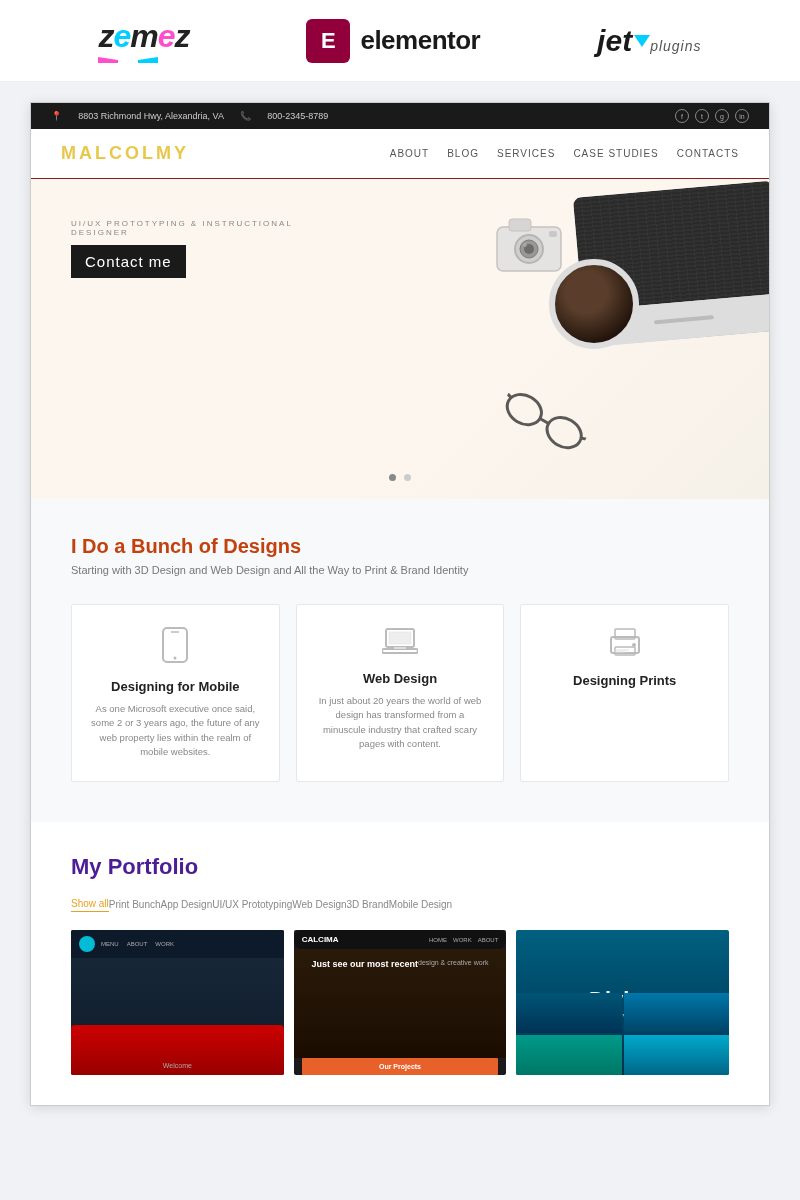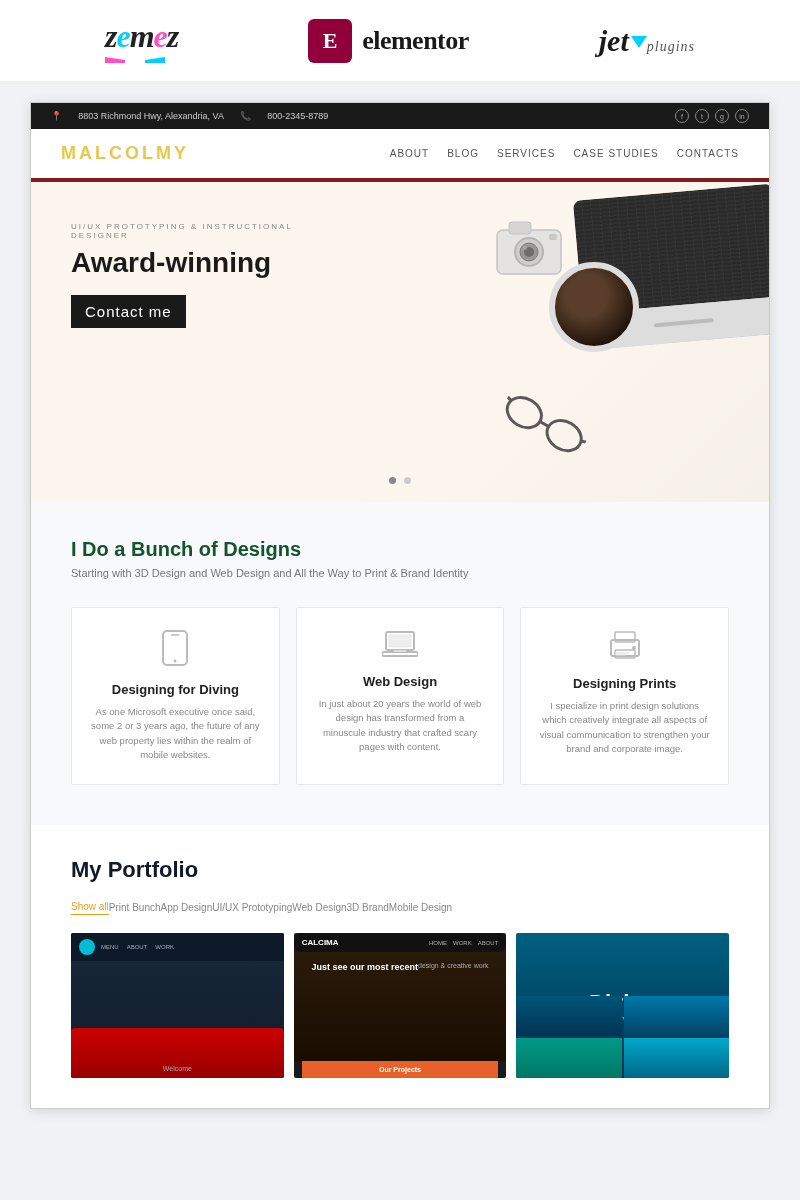--- a/index.html
+++ b/index.html
@@ -6,21 +6,20 @@
     body { font-family: Arial, sans-serif; width: 800px; background: #f0f2f5; }
 
     
     .brand-bar {
       background: #fff;
       display: flex;
       align-items: center;
       justify-content: space-around;
       padding: 18px 40px;
       border-bottom: 1px solid #eee;
-      font-family: Liberation Serif, serif;
     }
     .brand-logo { display: flex; align-items: center; gap: 10px; }
 
     
     .zemes-text {
       font-size: 32px;
       font-weight: 900;
       color: #222;
       letter-spacing: -1px;
       font-style: italic;
@@ -97,21 +96,21 @@
       font-size: 7px; color: #aaa;
     }
 
     
     .nav {
       background: #fff;
       padding: 14px 30px;
       display: flex;
       justify-content: space-between;
       align-items: center;
-      border-bottom: 4px solid #7f1d1d;
+      border-bottom: 1px solid #7f1d1d;
     }
     .nav-logo {
       font-size: 18px; font-weight: 700; letter-spacing: 3px; color: #222;
     }
     .nav-logo span { color: #e8c84a; }
     .nav-links { display: flex; gap: 18px; font-size: 10px; color: #555; letter-spacing: 1px; }
     .nav-links a { text-decoration: none; color: #555; }
 
     
     .hero {
@@ -162,21 +161,21 @@
     .hero-glasses {
       position: absolute; bottom: 50px; right: 160px;
       font-size: 50px; transform: rotate(15deg); opacity: 0.8;
     }
 
     
     .services-section {
       background: #f7f9fb;
       padding: 36px 40px 40px;
     }
-    .services-title { font-size: 20px; font-weight: 800; color: #14532d; margin-bottom: 6px; }
+    .services-title { font-size: 20px; font-weight: 800; color: #c2410c; margin-bottom: 6px; }
     .services-subtitle { font-size: 11px; color: #777; margin-bottom: 28px; }
     .services-grid {
       display: grid;
       grid-template-columns: 1fr 1fr 1fr;
       gap: 16px;
     }
     .service-card {
       background: #fff;
       border: 1px solid #e8e8e8;
       border-radius: 2px;
@@ -185,21 +184,21 @@
     }
     .service-icon { font-size: 24px; color: #aaa; margin-bottom: 10px; }
     .service-name { font-size: 13px; font-weight: 700; color: #222; margin-bottom: 8px; }
     .service-desc { font-size: 9.5px; color: #888; line-height: 1.5; }
 
     
     .portfolio-section {
       background: #fff;
       padding: 32px 40px 30px;
     }
-    .portfolio-title { font-size: 22px; font-weight: 800; color: #0f172a; margin-bottom: 16px; }
+    .portfolio-title { font-size: 22px; font-weight: 800; color: #4c1d95; margin-bottom: 16px; }
     .portfolio-filters { display: flex; margin-bottom: 18px; flex-wrap: wrap; }
     .filter-btn {
       font-size: 10px; color: #888; cursor: pointer; padding: 2px 0;
       background: none; border: none;
     }
     .filter-btn.active { color: #e8a020; border-bottom: 1px solid #e8a020; }
     .portfolio-grid {
       display: grid;
       grid-template-columns: 1fr 1fr 1fr;
       gap: 10px;
@@ -339,21 +338,20 @@
         <a>BLOG</a>
         <a>SERVICES</a>
         <a>CASE STUDIES</a>
         <a>CONTACTS</a>
       </div>
     </div>
 
     <div class="hero">
       <div class="hero-text-area">
         <div class="hero-subtitle">UI/UX PROTOTYPING &amp; INSTRUCTIONAL DESIGNER</div>
-        <div class="hero-title">Award-winning</div>
         <button class="hero-btn">Contact me</button>
       </div>
 
       <div class="hero-laptop">
         <div class="hero-laptop-screen"></div>
         <div style="background:#ddd; height:25%; display:flex; align-items:center; justify-content:center;">
           <div style="width:60px; height:4px; background:#bbb; border-radius:2px;"></div>
         </div>
       </div>
 
@@ -394,21 +392,21 @@
       <div class="services-grid">
 
         <div class="service-card">
           <div class="service-icon">
             <svg width="28" height="36" viewBox="0 0 28 36">
               <rect x="2" y="1" width="24" height="34" rx="4" fill="none" stroke="#bbb" stroke-width="2"></rect>
               <line x1="10" y1="5" x2="18" y2="5" stroke="#bbb" stroke-width="1.5"></line>
               <circle cx="14" cy="31" r="1.5" fill="#bbb"></circle>
             </svg>
           </div>
-          <div class="service-name">Designing for Diving</div>
+          <div class="service-name">Designing for Mobile</div>
           <div class="service-desc">As one Microsoft executive once said, some 2 or 3 years ago, the future of any web property lies within the realm of mobile websites.</div>
         </div>
 
         <div class="service-card">
           <div class="service-icon">
             <svg width="36" height="28" viewBox="0 0 36 28">
               <rect x="4" y="2" width="28" height="18" rx="2" fill="none" stroke="#bbb" stroke-width="2"></rect>
               <rect x="7" y="5" width="22" height="12" fill="#eee" stroke="#ddd" stroke-width="0.5"></rect>
               <rect x="0" y="22" width="36" height="4" rx="2" fill="none" stroke="#bbb" stroke-width="2"></rect>
               <rect x="12" y="20" width="12" height="2" fill="#ddd"></rect>
@@ -423,21 +421,20 @@
             <svg width="36" height="30" viewBox="0 0 36 30">
               <rect x="4" y="10" width="28" height="16" rx="2" fill="none" stroke="#bbb" stroke-width="2"></rect>
               <rect x="8" y="2" width="20" height="10" rx="1" fill="none" stroke="#bbb" stroke-width="1.5"></rect>
               <rect x="8" y="20" width="20" height="8" rx="1" fill="none" stroke="#bbb" stroke-width="1.5"></rect>
               <circle cx="27" cy="18" r="2" fill="#bbb"></circle>
               <line x1="8" y1="23" x2="22" y2="23" stroke="#ddd" stroke-width="1"></line>
               <line x1="8" y1="25" x2="18" y2="25" stroke="#ddd" stroke-width="1"></line>
             </svg>
           </div>
           <div class="service-name">Designing Prints</div>
-          <div class="service-desc">I specialize in print design solutions which creatively integrate all aspects of visual communication to strengthen your brand and corporate image.</div>
         </div>
       </div>
     </div>
 
     <div class="portfolio-section">
       <div class="portfolio-title">My Portfolio</div>
 
       <div class="portfolio-filters">
         <button class="filter-btn active">Show all</button>
         <button class="filter-btn">Print Bunch</button>

